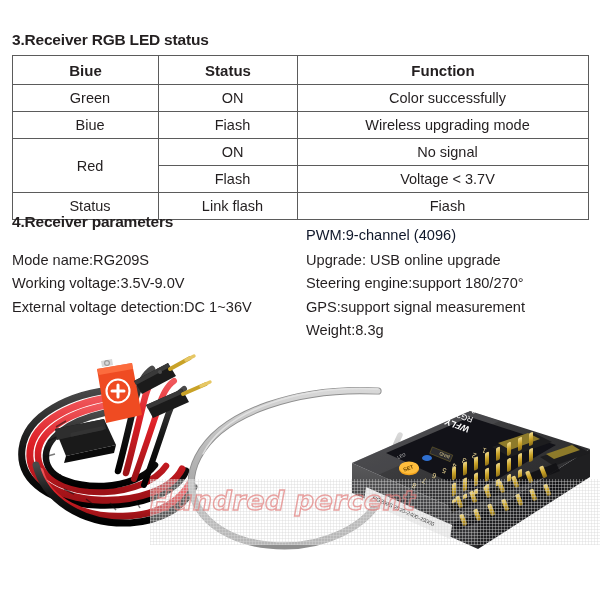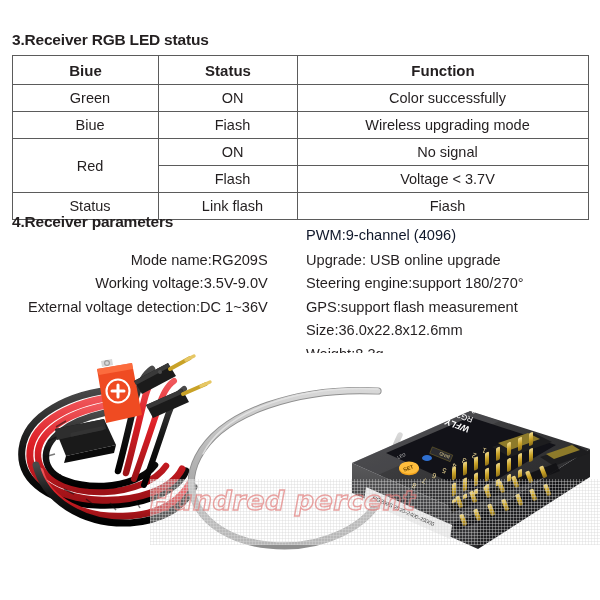--- a/index.html
+++ b/index.html
@@ -55,21 +55,21 @@
     width:580px;
     font-size:14.6px;
     line-height:23.4px;
     color:#231f20;
   }
   .params .col{
     position:absolute;
     top:0;
     white-space:nowrap;
   }
-  .params .col.left{left:16px;text-align:right;}
+  .params .col.left{left:0;}
   .params .col.right{left:294px;}
   .params .line{white-space:nowrap;}
   .param-right-head{
     position:absolute;
     left:306px;top:210px;
     font-size:14.6px;
     white-space:nowrap;
     color:#0f172a;
   }
 
@@ -161,22 +161,21 @@
 
   <div class="params">
     <div class="col left">
       <div class="line">Mode name:RG209S</div>
       <div class="line">Working voltage:3.5V-9.0V</div>
       <div class="line">External voltage detection:DC 1~36V</div>
     </div>
     <div class="col right">
       <div class="line">Upgrade: USB online upgrade</div>
       <div class="line">Steering engine:support 180/270°</div>
-      <div class="line">GPS:support flash measurement</div>
-      <div class="line">Size:36.0x22.8x12.6mm</div>
+      <div class="line">GPS:support signal measurement</div>
       <div class="line">Weight:8.3g</div>
     </div>
   </div>
 
   <div class="photo">
     <svg width="600" height="264" viewBox="0 0 600 264" xmlns="http://www.w3.org/2000/svg">
       <defs>
         <linearGradient id="antGrad" x1="0" y1="0" x2="0" y2="1">
           <stop offset="0%" stop-color="#d8d8d8"></stop>
           <stop offset="45%" stop-color="#b4b4b4"></stop>

